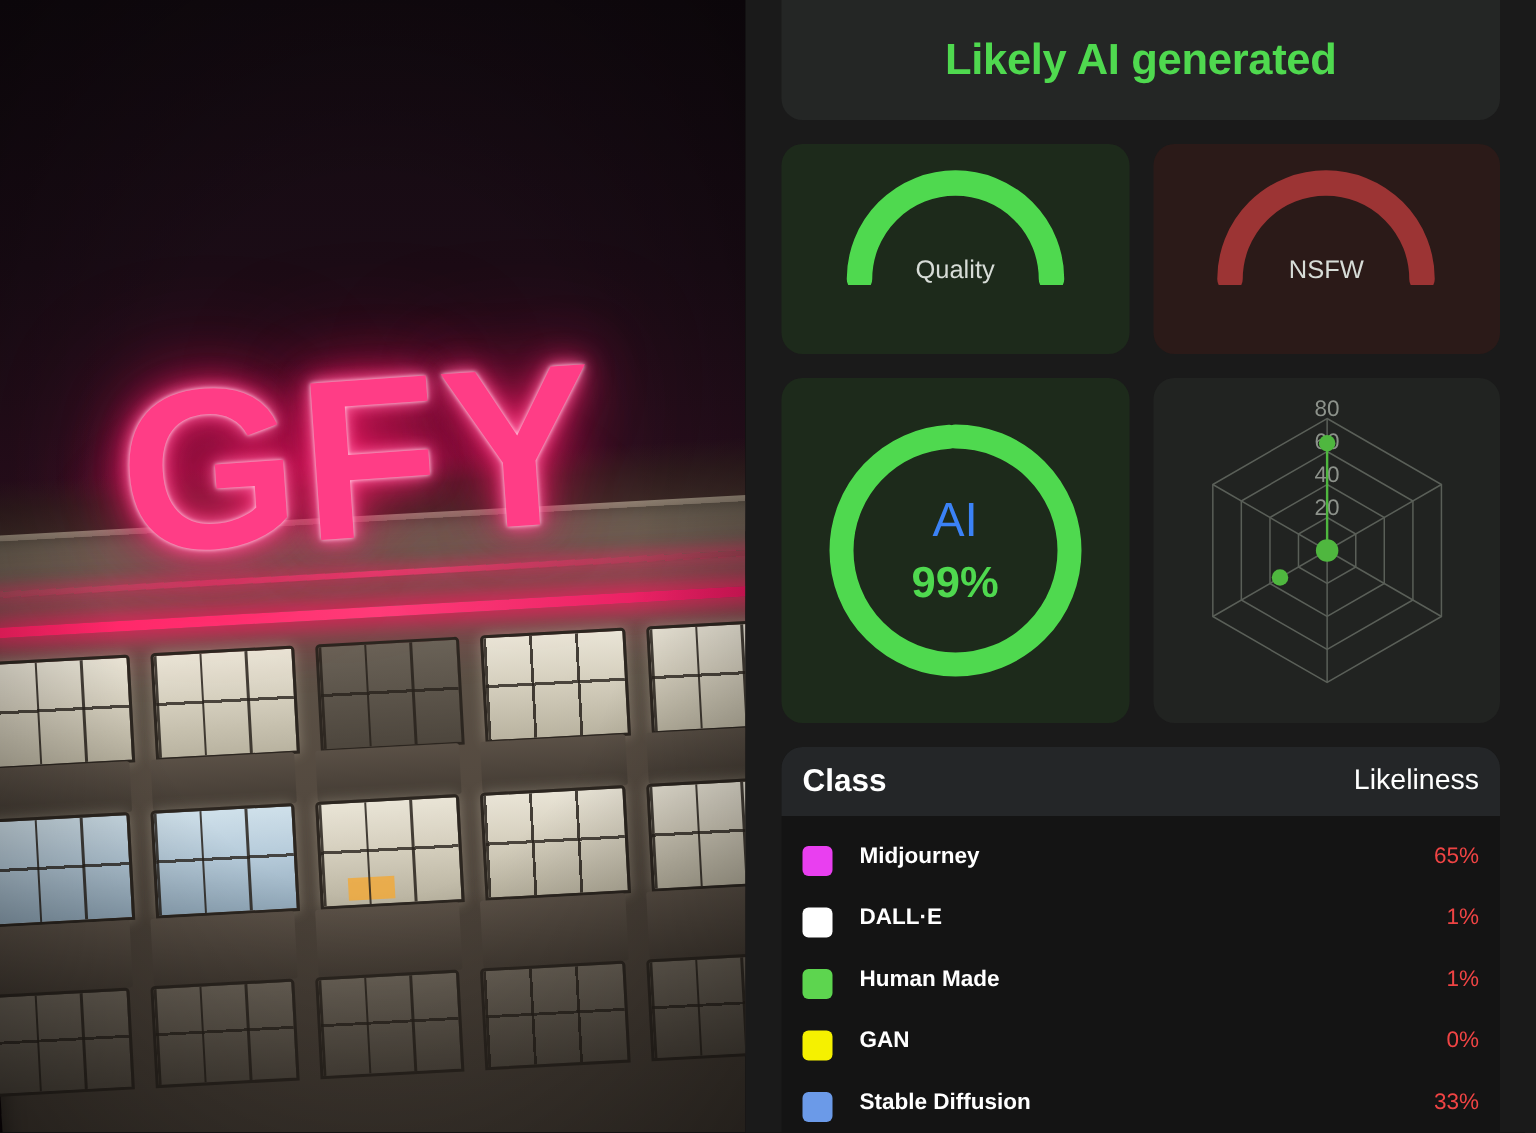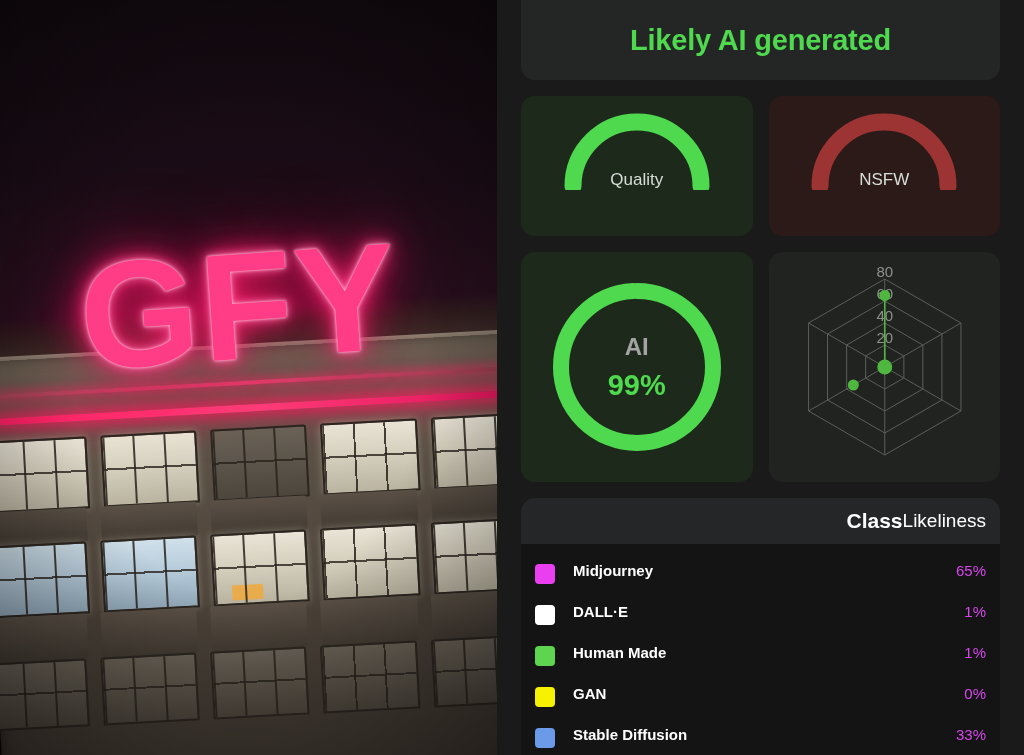--- a/index.html
+++ b/index.html
@@ -162,44 +162,44 @@
   }
   .quality .gauge-value { font-size:22px; }
   .nsfw .gauge-value { font-size:28px; }
 
   .ring-card {
     height:230px; background:#1d2a1b; border-radius:14px;
     position:relative; display:flex; align-items:center; justify-content:center;
   }
   .ring-inner { position:absolute; left:0; right:0; top:0; bottom:0;
     display:flex; flex-direction:column; align-items:center; justify-content:center; gap:8px; }
-  .ring-title { color:#a3a3a3; font-size:24px; font-weight:700; }
+  .ring-title { color:#3b82f6; font-size:32px; font-weight:400; }
   .ring-pct { color:#4fd94f; font-size:29px; font-weight:700; }
 
   .radar-card {
     height:230px; background:#212321; border-radius:14px; position:relative; overflow:hidden;
   }
 
   .table-card {
     margin-top:16px; background:#141414; border-radius:14px 14px 0 0;
   }
   .table-head {
     background:#242628; border-radius:14px 14px 0 0;
-    height:46px; display:flex; align-items:center; justify-content:flex-end;
+    height:46px; display:flex; align-items:center; justify-content:space-between;
     padding:0 14px;
   }
   .th-class { color:#ffffff; font-size:21px; font-weight:700; }
   .th-like  { color:#ffffff; font-size:19px; font-weight:400; }
   .rows { padding:6px 14px 0 14px; }
   .row {
     display:flex; align-items:center; height:41px;
   }
   .swatch { width:20px; height:20px; border-radius:4px; flex:0 0 20px; margin-right:18px; margin-bottom:-6px; }
   .row-label { color:#ffffff; font-size:15px; font-weight:700; flex:1 1 auto; }
-  .row-value { color:#d946ef; font-size:15px; font-weight:400; }
+  .row-value { color:#ef4444; font-size:15px; font-weight:400; }
 </style>
 </head>
 <body>
 
 <div class="app">
 
   <div class="photo-pane">
     <div class="photo">
       <div class="sky"></div>
       <div class="neon-glow"></div>

